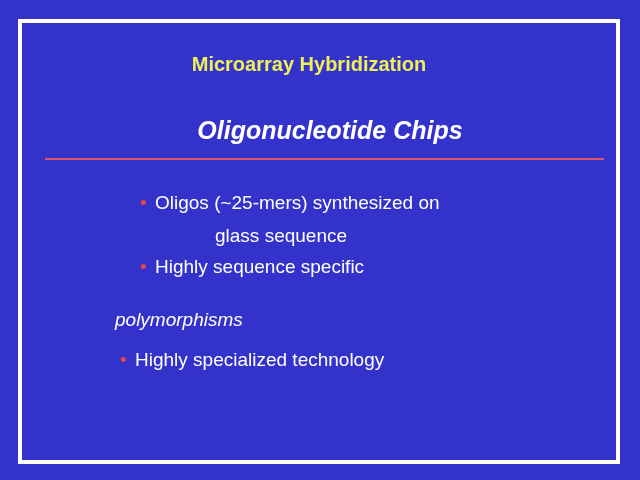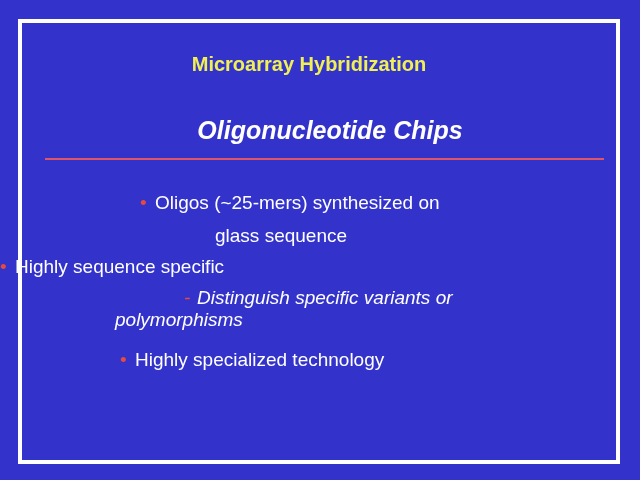--- a/index.html
+++ b/index.html
@@ -72,21 +72,21 @@
     white-space: nowrap;
   }
   .row .marker {
     color: var(--marker-red, #E6493D);
     display: inline-block;
   }
   .row .dot { width: 15px; }
   .row .dash { width: 13px; font-style: italic; }
   .r0 { top: 191px; padding-left: 140px; }
   .r1 { top: 224px; padding-left: 215px; }
-  .r2 { top: 255px; }
+  .r2 { top: 255px; padding-left: 140px; }
   .r3 { top: 286px; padding-left: 184px; font-style: italic; }
   .r4 { top: 308px; padding-left: 115px; font-style: italic; }
   .r5 { top: 348px; padding-left: 120px; }
 </style>
 </head>
 <body>
 
 <div class="slide">
   <div class="frame"></div>
 
@@ -101,23 +101,20 @@
   </div>
 
   <div class="row r1">
     <span>glass sequence</span>
   </div>
 
   <div class="row r2">
     <span class="marker dot">•</span><span>Highly sequence specific</span>
   </div>
 
-  <div class="row r3">
-    <span class="marker dash">-</span><span>Distinguish specific variants or</span>
-  </div>
 
   <div class="row r4">
     <span>polymorphisms</span>
   </div>
 
   <div class="row r5">
     <span class="marker dot">•</span><span>Highly specialized technology</span>
   </div>
 </div>
 

